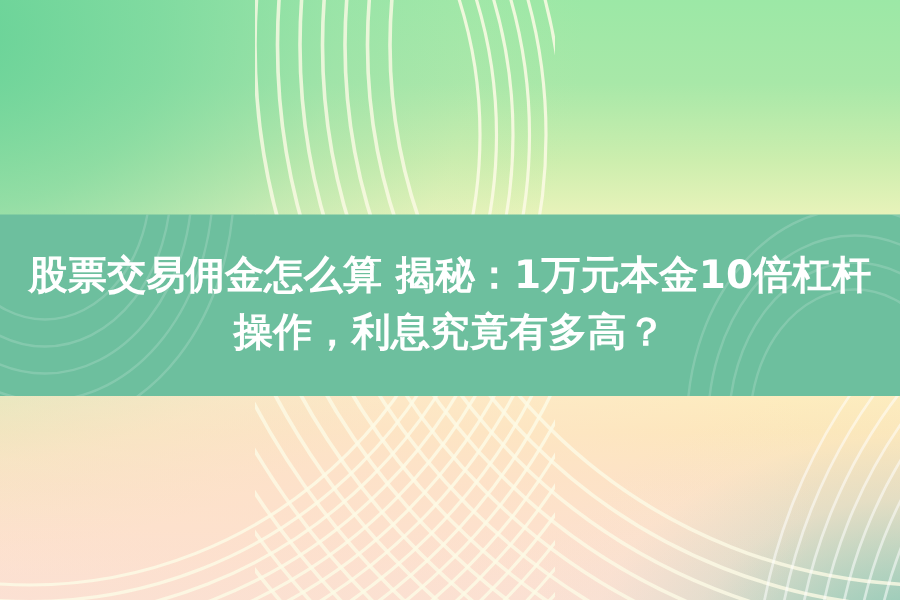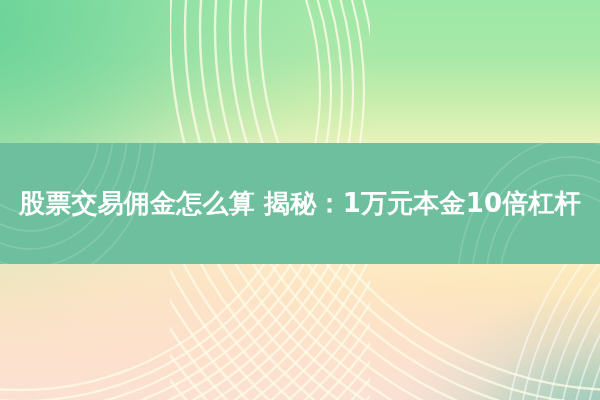--- a/index.html
+++ b/index.html
@@ -255,16 +255,17 @@
           <ellipse cx="570" cy="140" rx="70" ry="90"></ellipse>
           <ellipse cx="570" cy="140" rx="84" ry="108"></ellipse>
           <ellipse cx="570" cy="140" rx="98" ry="126"></ellipse>
           <ellipse cx="570" cy="140" rx="112" ry="144"></ellipse>
         </g>
       </svg>
     </div>
 
     <div id="headline" style="color: rgb(255, 255, 255);">
       <span class="headline-line">股票交易佣金怎么算 揭秘：1万元本金10倍杠杆</span>
+      <span class="headline-line">操作，利息究竟有多高？</span>
     </div>
   </div>
 
 </div>
 
 </body></html>

